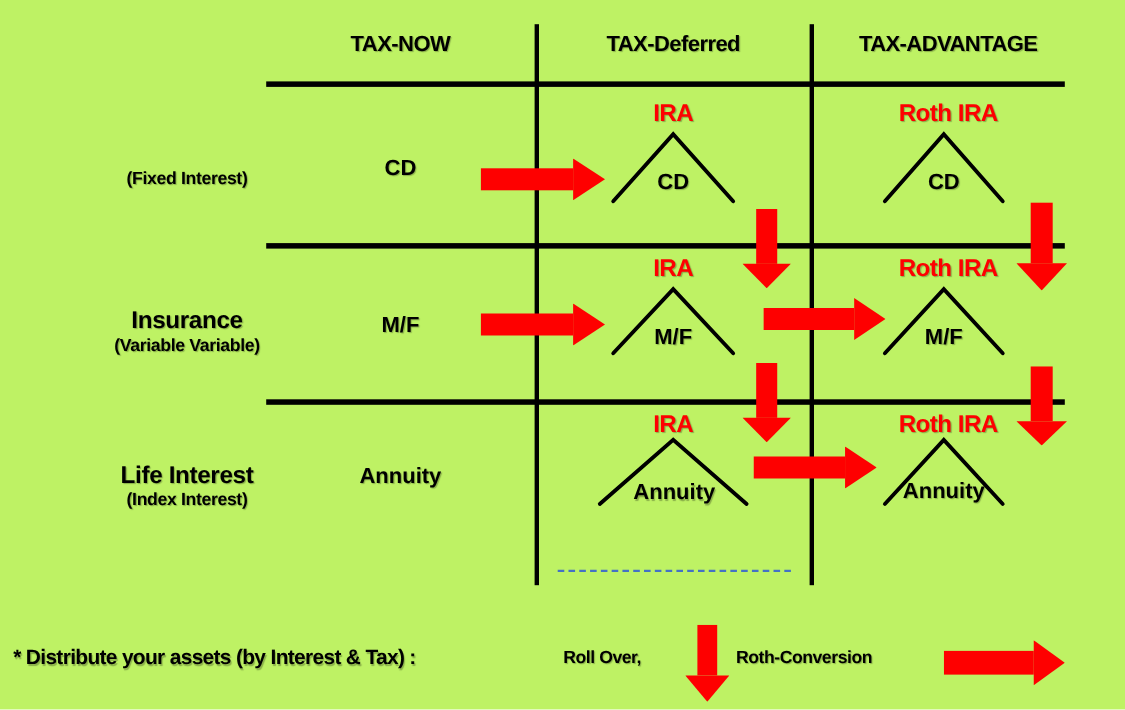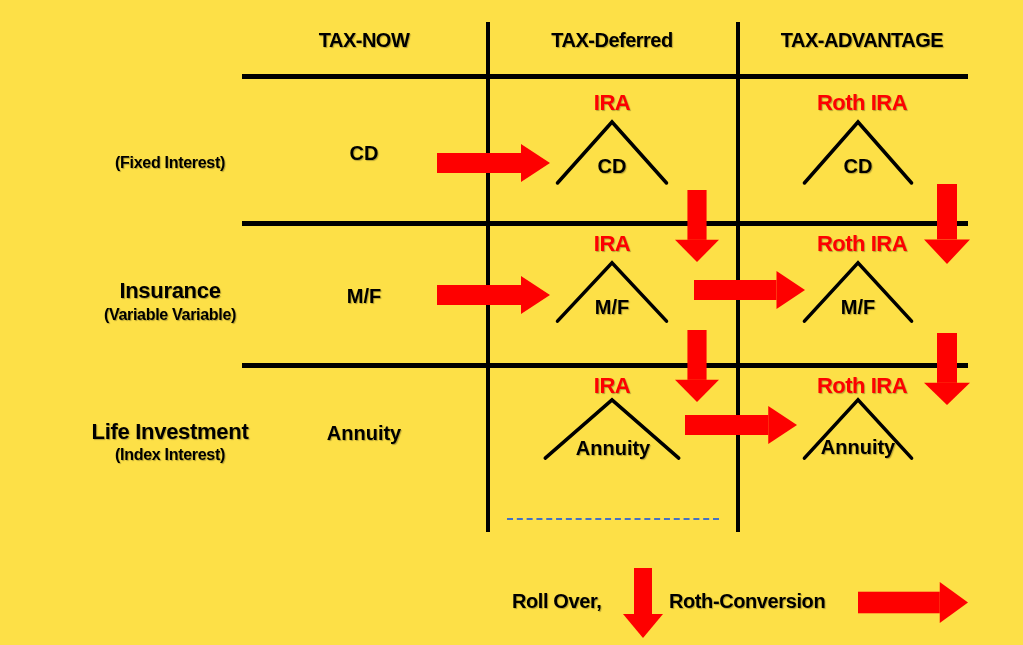--- a/index.html
+++ b/index.html
@@ -1,18 +1,18 @@
 <!DOCTYPE html>
 <html style="--red: #fe0000; --blue: #4472c4;"><head>
 <meta charset="utf-8">
 <style>
   :root { --red:#fe0000; --blue:#4472c4; }
   html,body { margin:0; padding:0; background:#ffffff; }
   .canvas {
-    position:relative; width:1023px; height:645px; background:#fde047;
+    position:relative; width:1023px; height:645px; background:#bef264;
     font-family:"Liberation Sans", sans-serif; font-weight:bold; color:#000;
     overflow:hidden;
   }
   .abs { position:absolute; }
   .ctr { text-align:center; }
   .nowrap { white-space:nowrap; }
   .sh { text-shadow:1px 1px 1px rgba(0,0,0,0.28); }
 
   .vline { position:absolute; width:4px; background:#000; top:22px; height:510px; }
   .hline { position:absolute; height:5px; background:#000; left:242px; width:726px; }
@@ -23,21 +23,21 @@
   .now-item { font-size:20px; width:200px; left:264px; }
   .red-title { font-size:22px; color:var(--red); width:160px; letter-spacing:-0.5px; }
   .tent-item { font-size:20px; width:120px; }
 
   svg.tent polyline { fill:none; stroke:#000; stroke-width:3.5; vector-effect:non-scaling-stroke; stroke-linecap:round; }
   svg.arrow rect, svg.arrow polygon { fill:var(--red); }
 
   .dashed-line { border-top:2px dashed var(--blue); width:212px; }
 
   .legend-note { font-size:19px; letter-spacing:-0.6px; }
-  .legend-label { font-size:20px; letter-spacing:-0.4px; }
+  .legend-label { font-size:16px; letter-spacing:-0.4px; }
 </style>
 </head>
 <body>
 
 <div class="canvas">
 
   <div class="vline" style="left:486px"></div>
   <div class="vline" style="left:736px"></div>
   <div class="hline" style="top:74px"></div>
   <div class="hline" style="top:221px"></div>
@@ -104,21 +104,21 @@
 
   <svg class="abs arrow" style="left:675px;top:330px;width:44px;height:72px" viewBox="0 0 46 78" preserveAspectRatio="none">
     <rect x="13" y="0" width="20" height="54"></rect>
       <polygon points="0,54 46,54 23,78"></polygon>
   </svg>
   <svg class="abs arrow" style="left:924px;top:333px;width:46px;height:72px" viewBox="0 0 46 78" preserveAspectRatio="none">
     <rect x="13" y="0" width="20" height="54"></rect>
       <polygon points="0,54 46,54 23,78"></polygon>
   </svg>
 
-  <div class="abs ctr row-label sh nowrap" style="top:419px">Life Investment</div>
+  <div class="abs ctr row-label sh nowrap" style="top:419px">Life Interest</div>
   <div class="abs ctr row-sublabel sh nowrap" style="top:446px">(Index Interest)</div>
   <div class="abs ctr now-item sh" style="top:422px">Annuity</div>
 
   <div class="abs ctr red-title sh nowrap" style="left:532px;top:373px">IRA</div>
   <svg class="abs tent" style="left:541px;top:397px;width:142px;height:64px" viewBox="0 0 100 67" preserveAspectRatio="none">
     <polyline points="3,64 50,3 97,64"></polyline>
   </svg>
   <div class="abs ctr tent-item sh" style="left:553px;top:437px">Annuity</div>
 
   <svg class="abs arrow" style="left:685px;top:406px;width:112px;height:38px" viewBox="0 0 113 38" preserveAspectRatio="none">
@@ -127,20 +127,21 @@
   </svg>
 
   <div class="abs ctr red-title sh nowrap" style="left:782px;top:373px">Roth IRA</div>
   <svg class="abs tent" style="left:801px;top:397px;width:114px;height:64px" viewBox="0 0 100 67" preserveAspectRatio="none">
     <polyline points="3,64 50,3 97,64"></polyline>
   </svg>
   <div class="abs ctr tent-item sh" style="left:798px;top:436px">Annuity</div>
 
   <div class="abs dashed-line" style="left:507px;top:518px"></div>
 
+  <div class="abs legend-note sh nowrap" style="left:12px;top:588px">* Distribute your assets (by Interest &amp; Tax) :</div>
   <div class="abs legend-label sh nowrap" style="left:512px;top:590px">Roll Over,</div>
   <svg class="abs arrow" style="left:623px;top:568px;width:40px;height:70px" viewBox="0 0 40 70" preserveAspectRatio="none">
     <rect x="11" y="0" width="18" height="46"></rect>
       <polygon points="0,46 40,46 20,70"></polygon>
   </svg>
   <div class="abs legend-label sh nowrap" style="left:669px;top:590px">Roth-Conversion</div>
   <svg class="abs arrow" style="left:858px;top:582px;width:110px;height:41px" viewBox="0 0 113 38" preserveAspectRatio="none">
     <rect x="0" y="9" width="84" height="20"></rect>
       <polygon points="84,0 113,19 84,38"></polygon>
   </svg>

